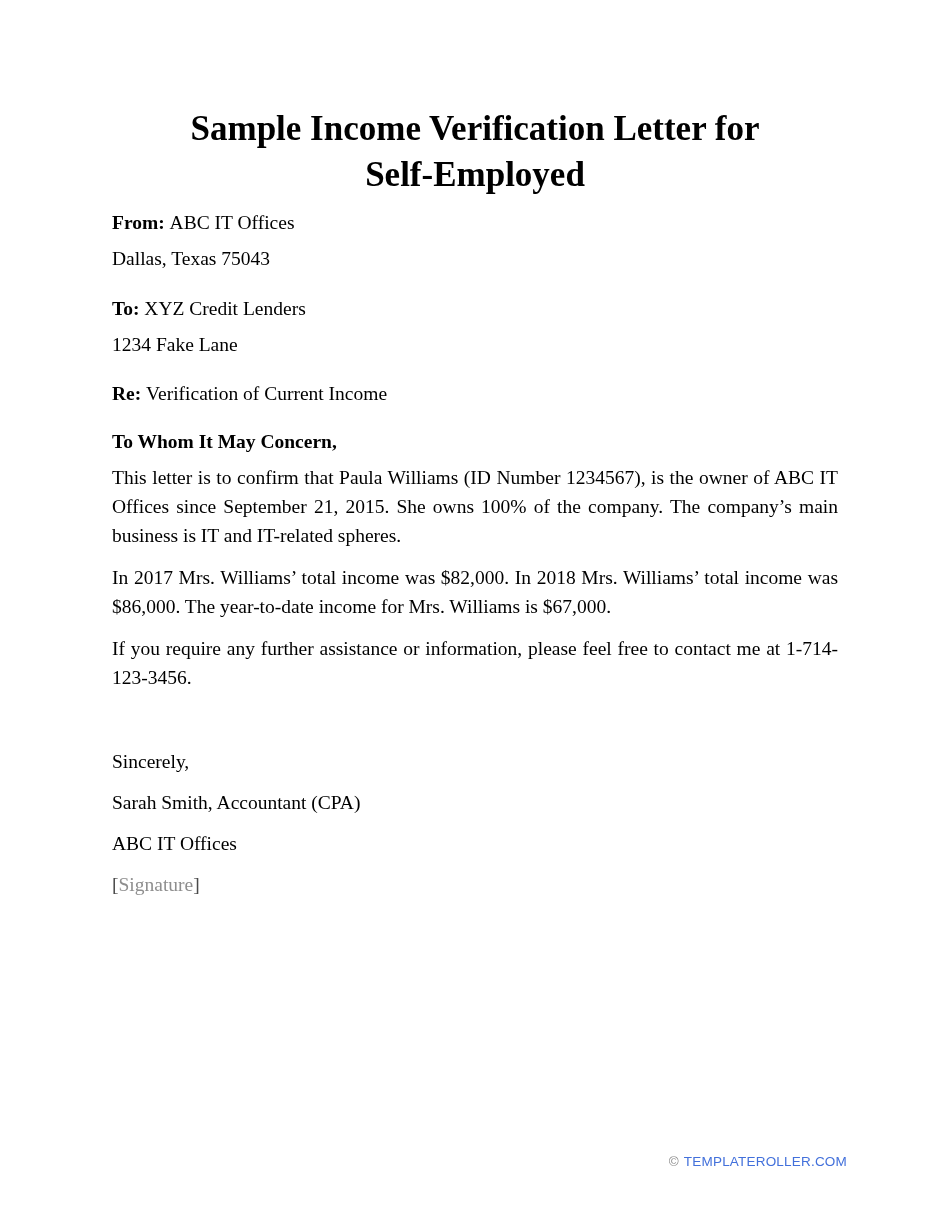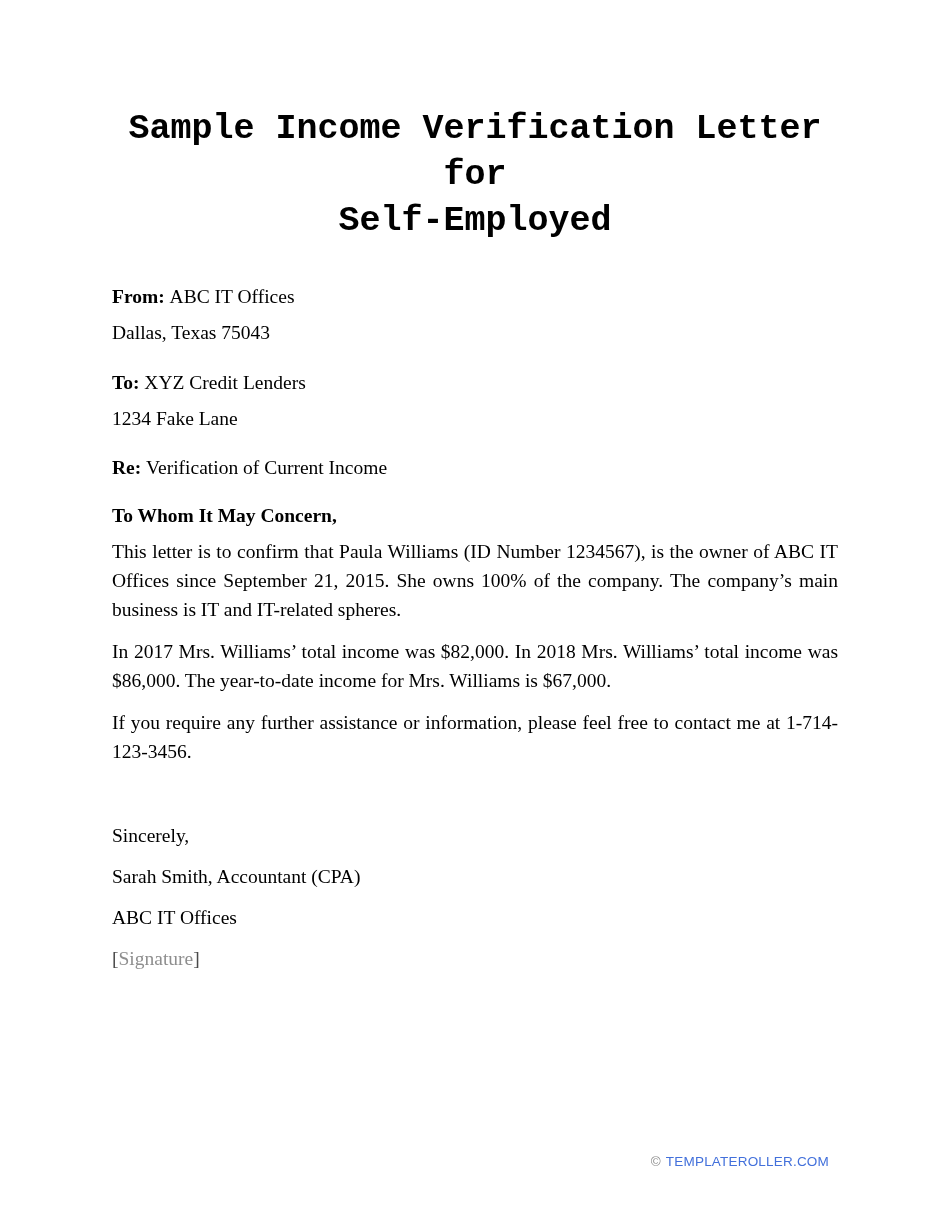--- a/index.html
+++ b/index.html
@@ -18,51 +18,50 @@
     font-family: "Liberation Serif", "DejaVu Serif", serif;
     color: #000000;
   }
   .doc-title {
     margin: 106px 0 0 0;
     font-size: 35px;
     line-height: 46px;
     font-weight: bold;
     text-align: center;
     color: #000000;
-    font-family: Liberation Mono, monospace;
   }
   .doc-title .tline { display: block; }
   .line {
     margin: 0 0 7px 0;
     font-size: 19.5px;
     line-height: 29px;
   }
   .line strong { font-weight: bold; }
   .label-value .value { margin-left: 0.25em; }
-  .gap-from { margin-top: 38px; }
+  .gap-from { margin-top: 10px; }
   .gap-date { margin-top: 16px; }
   .gap-to { margin-top: 21px; }
   .gap-re { margin-top: 20px; }
   .gap-salutation { margin-top: 19px; }
   .salutation { font-weight: bold; }
   .para {
     margin: 13px 0 13px 0;
     font-size: 19.5px;
     line-height: 29px;
     text-align: justify;
   }
   .para-first { margin-top: 7px; }
   .placeholder-line .bracket { color: #4a4a4a; }
   .placeholder-line .ph-text { color: #8e8e8e; }
   .closing-line { margin: 12px 0 0 0; }
   .gap-sincerely { margin-top: 55px; }
   .footer {
     position: absolute;
     top: 1153px;
-    right: 121px;
+    right: 103px;
     font-family: "Liberation Sans", "DejaVu Sans", sans-serif;
     font-size: 13.5px;
     line-height: 18px;
     letter-spacing: 0.2px;
     white-space: nowrap;
   }
   .footer .copy { color: #8b8b8b; margin-right: 5px; }
   .footer .site-link { color: #4270db; text-decoration: none; cursor: pointer; }
 </style>
 </head>

